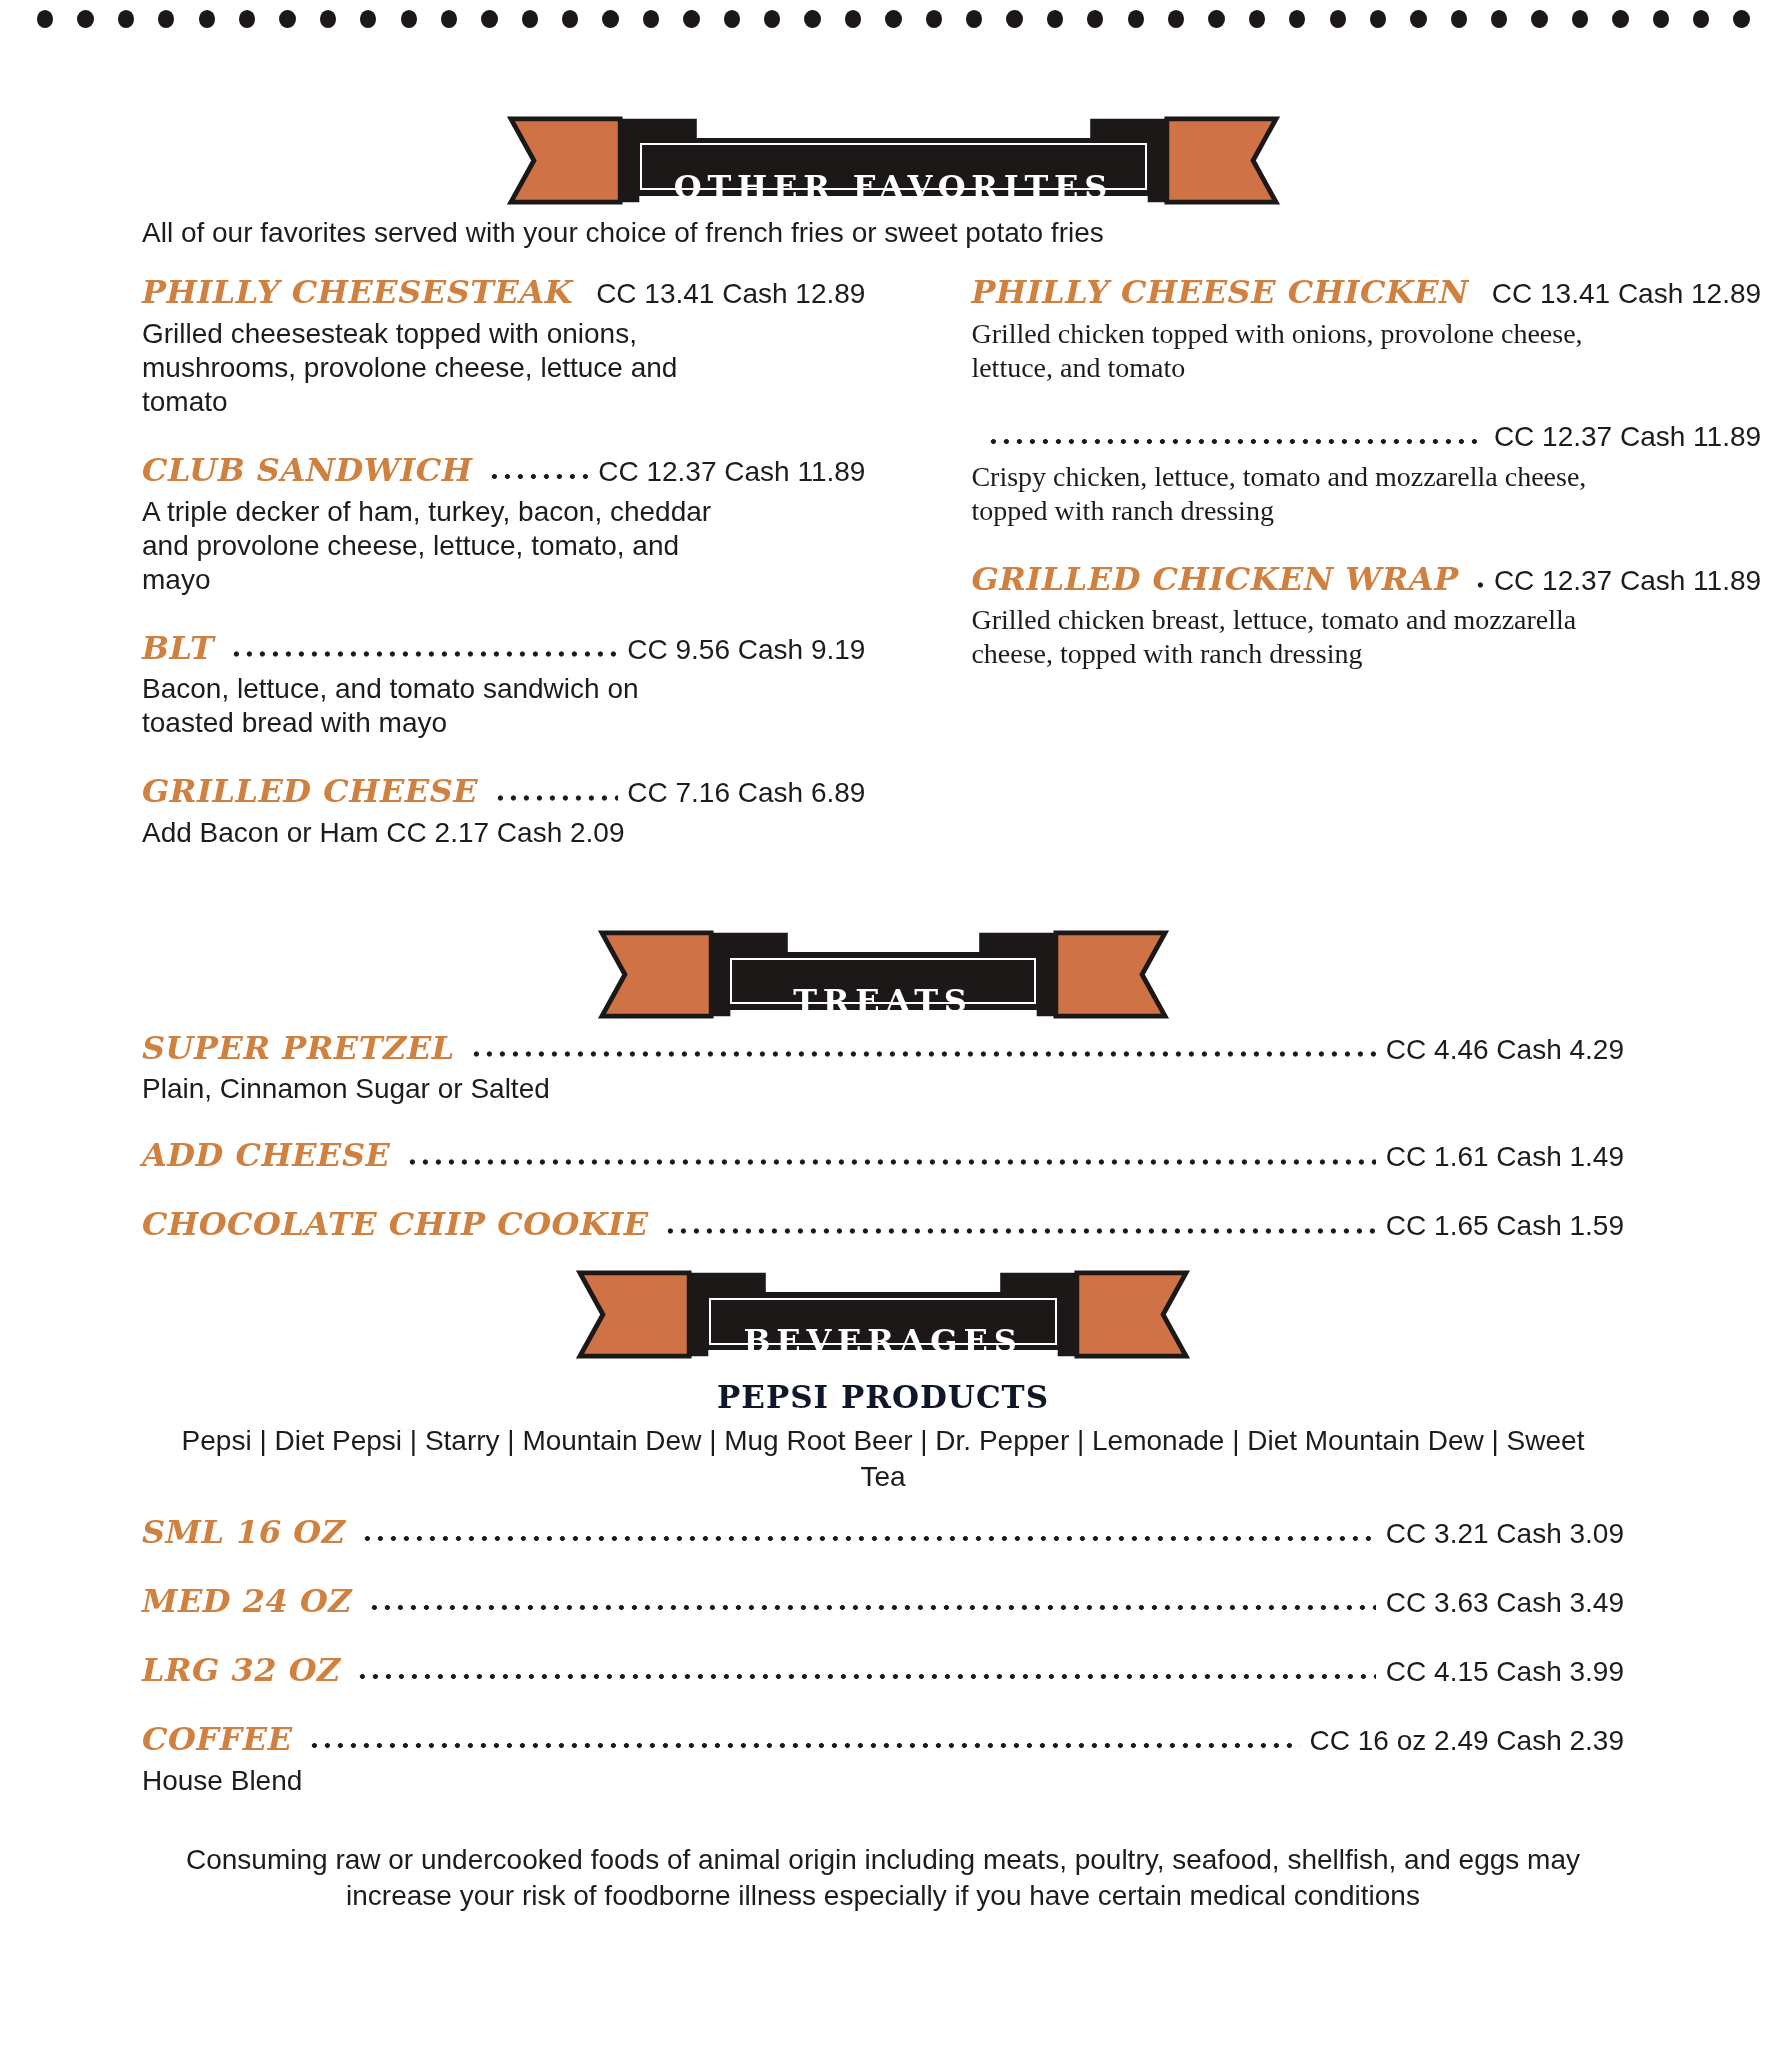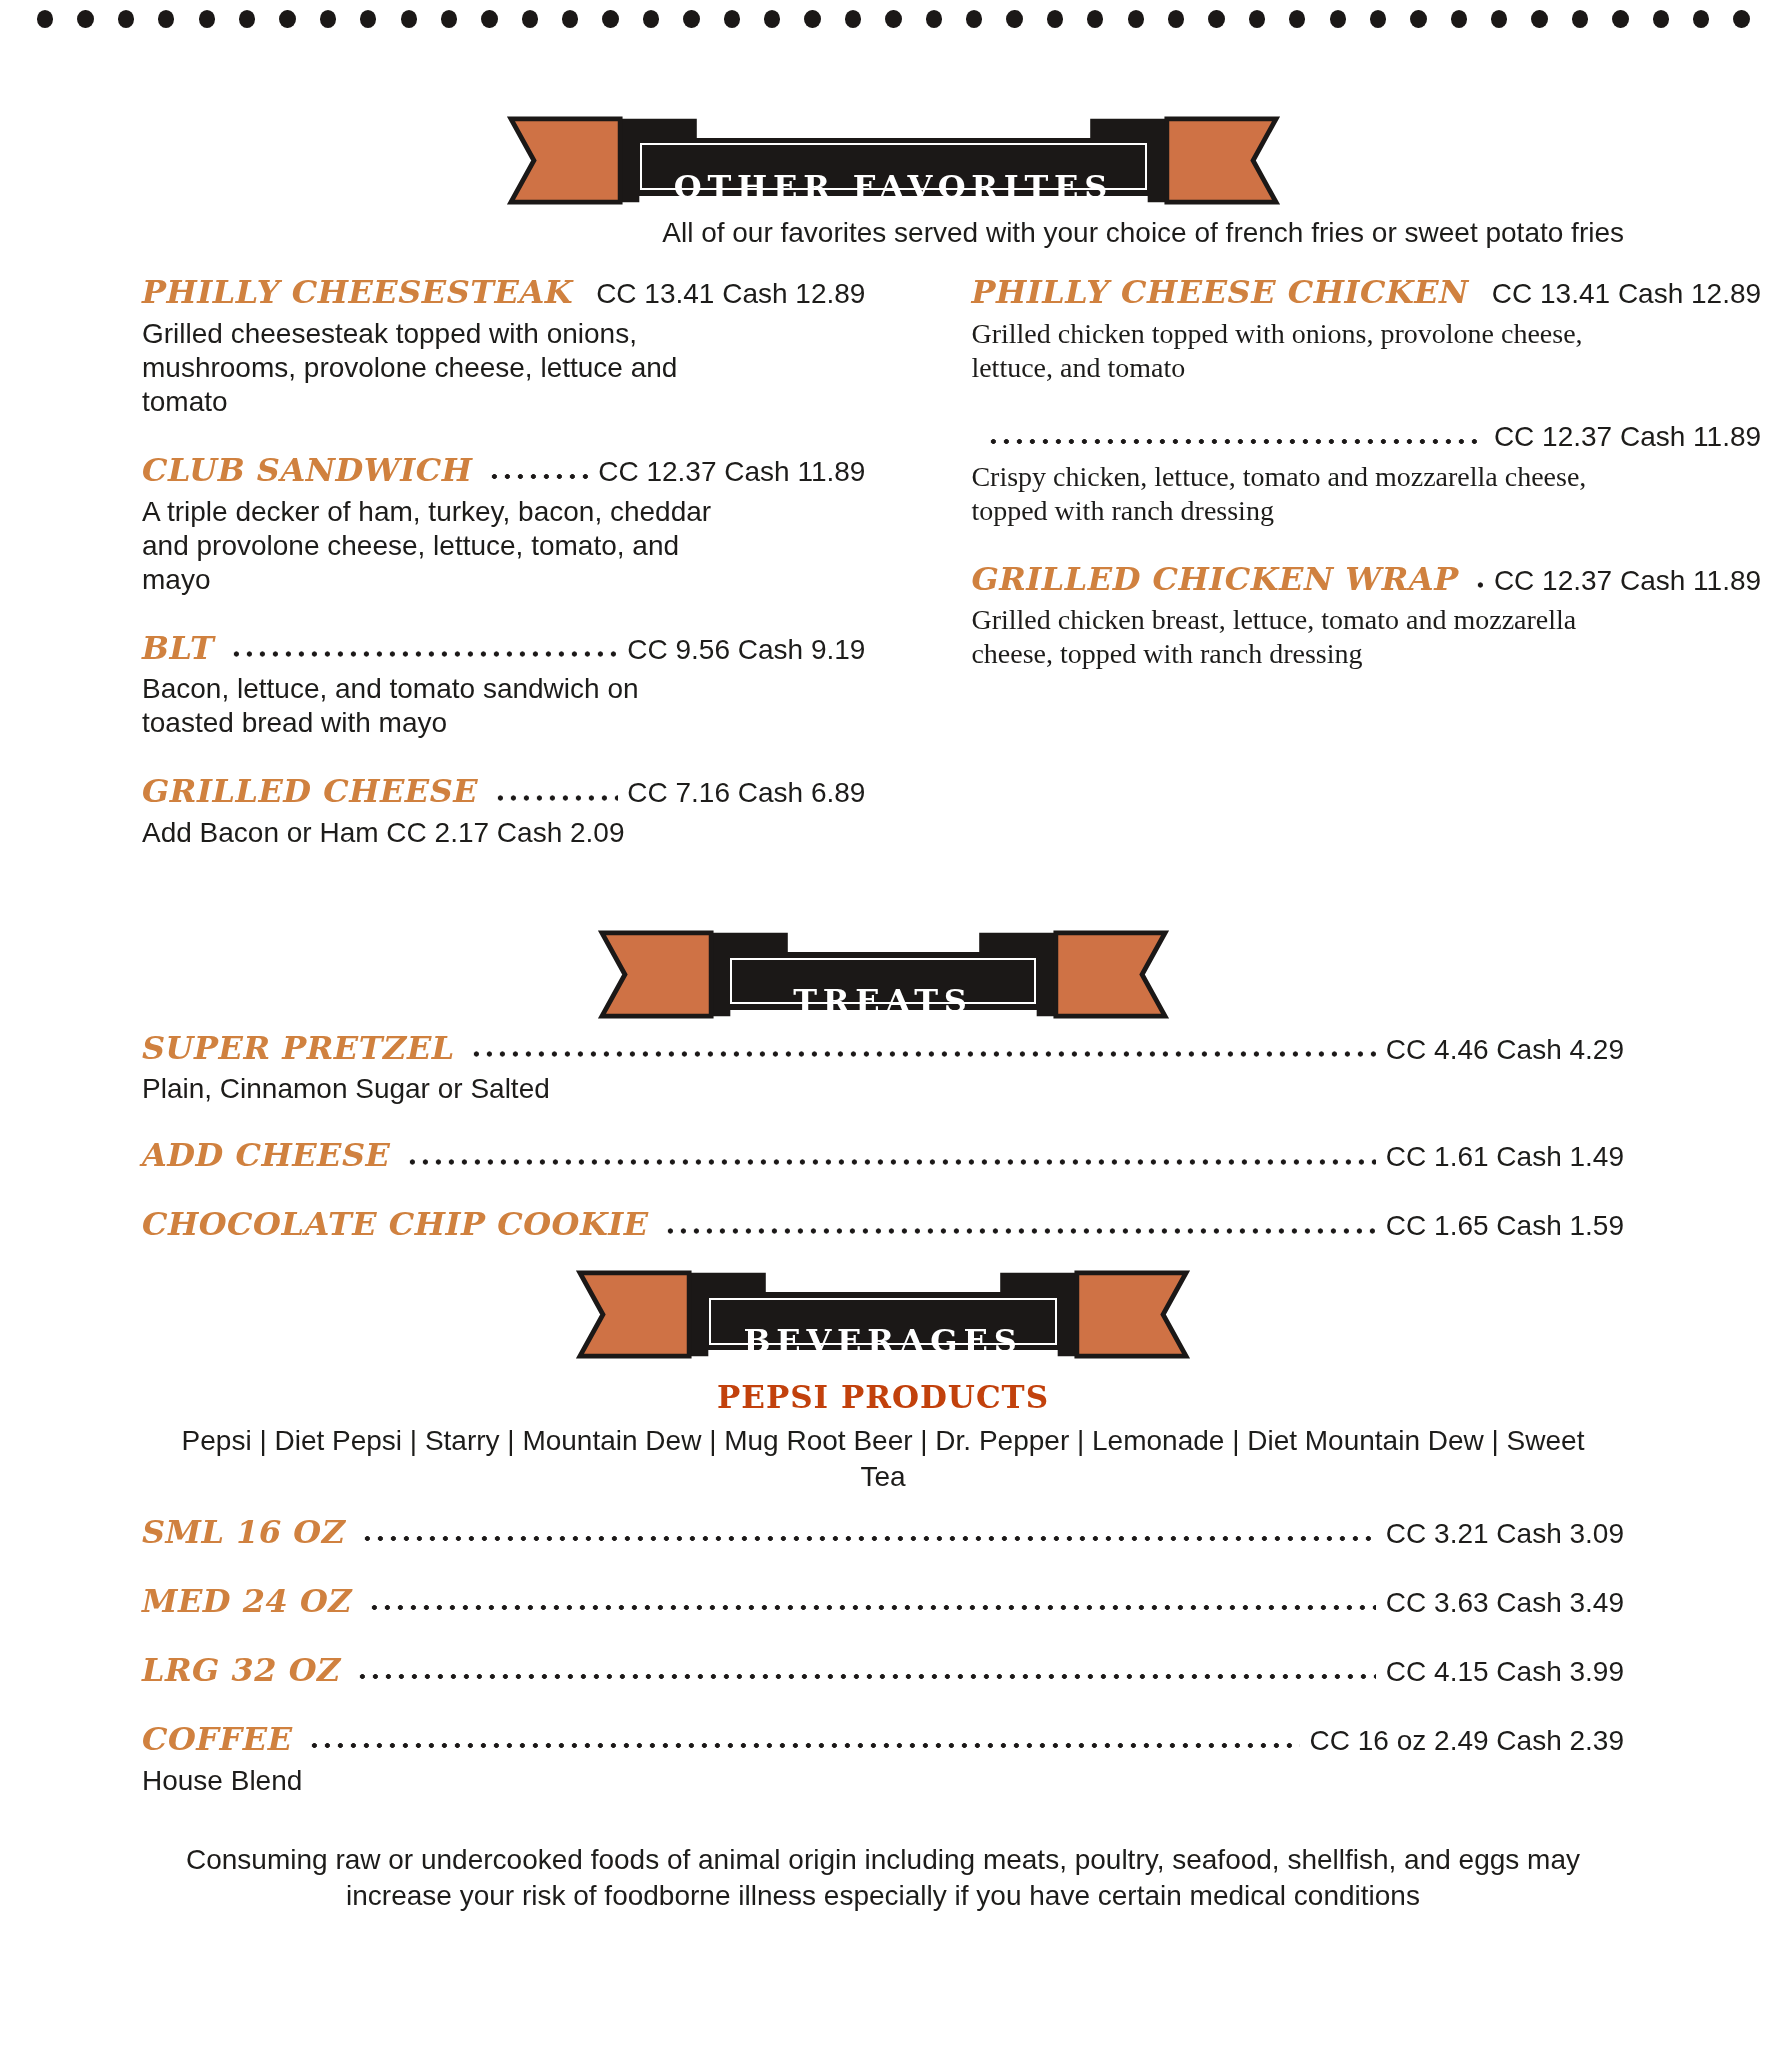--- a/index.html
+++ b/index.html
@@ -24,21 +24,21 @@
   .banner-title {
     font-family:"DejaVu Serif", serif; font-weight:700; font-size:32px;
     letter-spacing:5.8px; color:#ffffff; white-space:nowrap;
   }
   .wing { position:absolute; top:-23px; z-index:1; width:192px; height:91px; }
   .wing-left  { left:-129px; }
   .wing-right { right:-129px; transform:scaleX(-1); }
 
   .content { padding:0 163px 0 142px; }
 
-  .subtitle { text-align:right; font-size:28px; font-weight:500; margin-top:15.4px; }
+  .subtitle { text-align:left; font-size:28px; font-weight:500; margin-top:15.4px; }
 
   .banner-of     { margin-top:110px; }
   .banner-treats { margin-top:69px; }
   .banner-bev    { margin-top:48px; }
 
   .two-col { display:grid; grid-template-columns:1fr 1fr; column-gap:106px; margin-top:25px; }
 
   .menu-item { margin-bottom:33px; }
   .menu-row { display:flex; align-items:baseline; }
   .item-name {
@@ -56,21 +56,21 @@
   .col-left .item-desc  { max-width:576px; }
   .col-right .item-desc { max-width:634px;font-family:Liberation Serif, serif; }
 
   .full-list { margin-top:13.4px; }
   .full-list .menu-item { margin-bottom:31px; }
   .full-list .item-desc { margin-bottom:11.5px; }
 
   .pepsi-heading {
     text-align:center; margin-top:23px;
     font-family:"DejaVu Serif", serif; font-weight:700; font-size:31px;
-    color:#c2410c; letter-spacing:1px;
+    color:#0f172a; letter-spacing:1px;
   }
   .flavors {
     margin:7.7px auto 0 auto; max-width:1441px; text-align:center;
     font-size:28px; font-weight:500; line-height:36px;
   }
   .bev-list { margin-top:19px; }
 
   .disclaimer {
     margin:44px auto 0 auto; max-width:1460px; text-align:center;
     font-size:28px; font-weight:500; line-height:36px;

